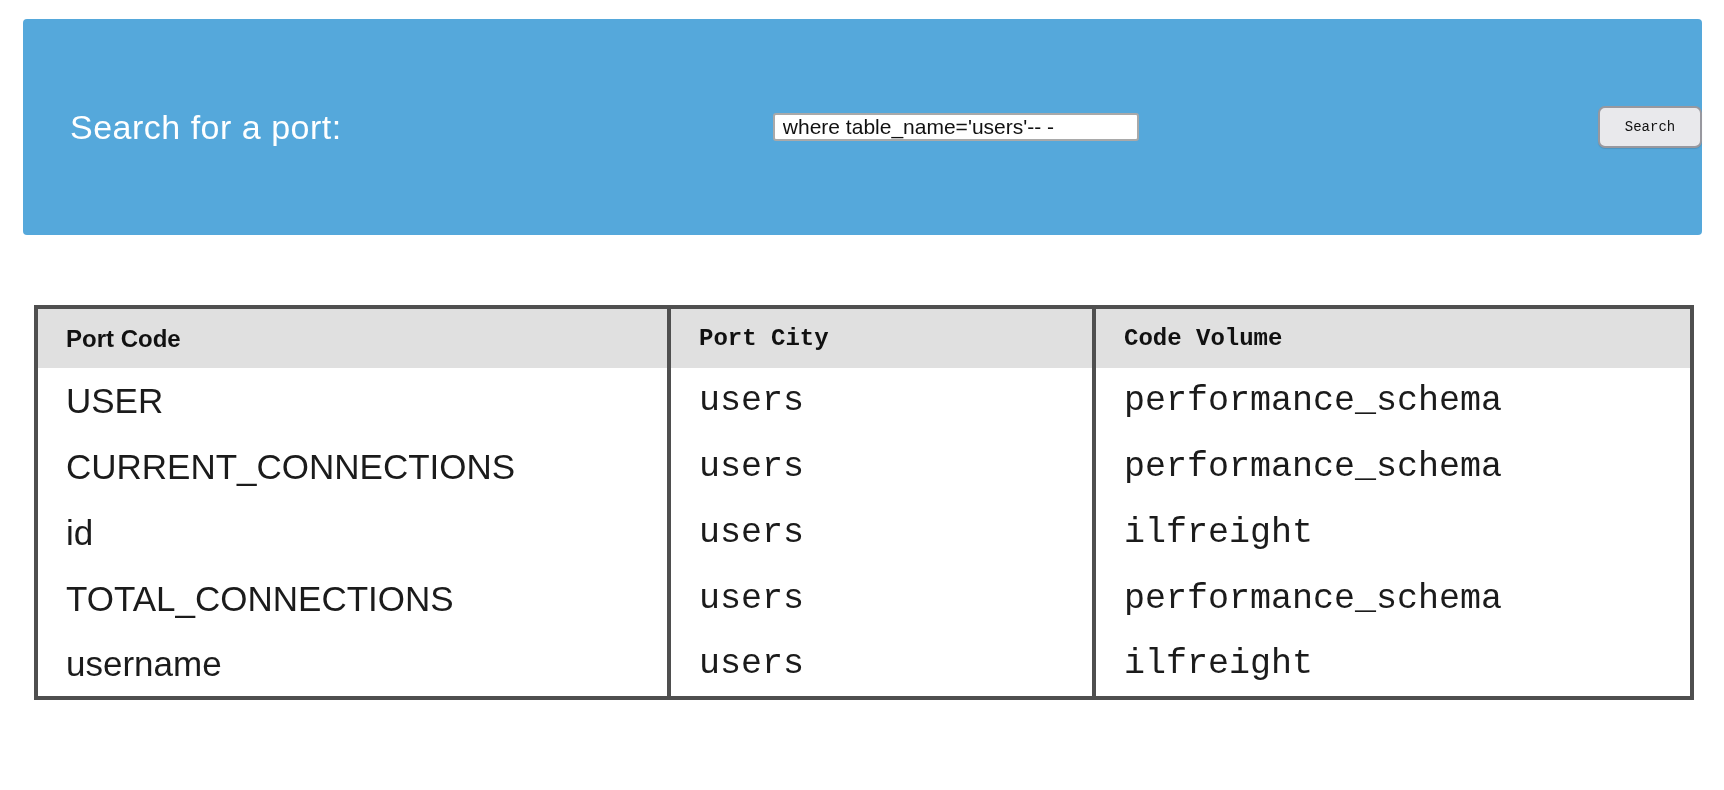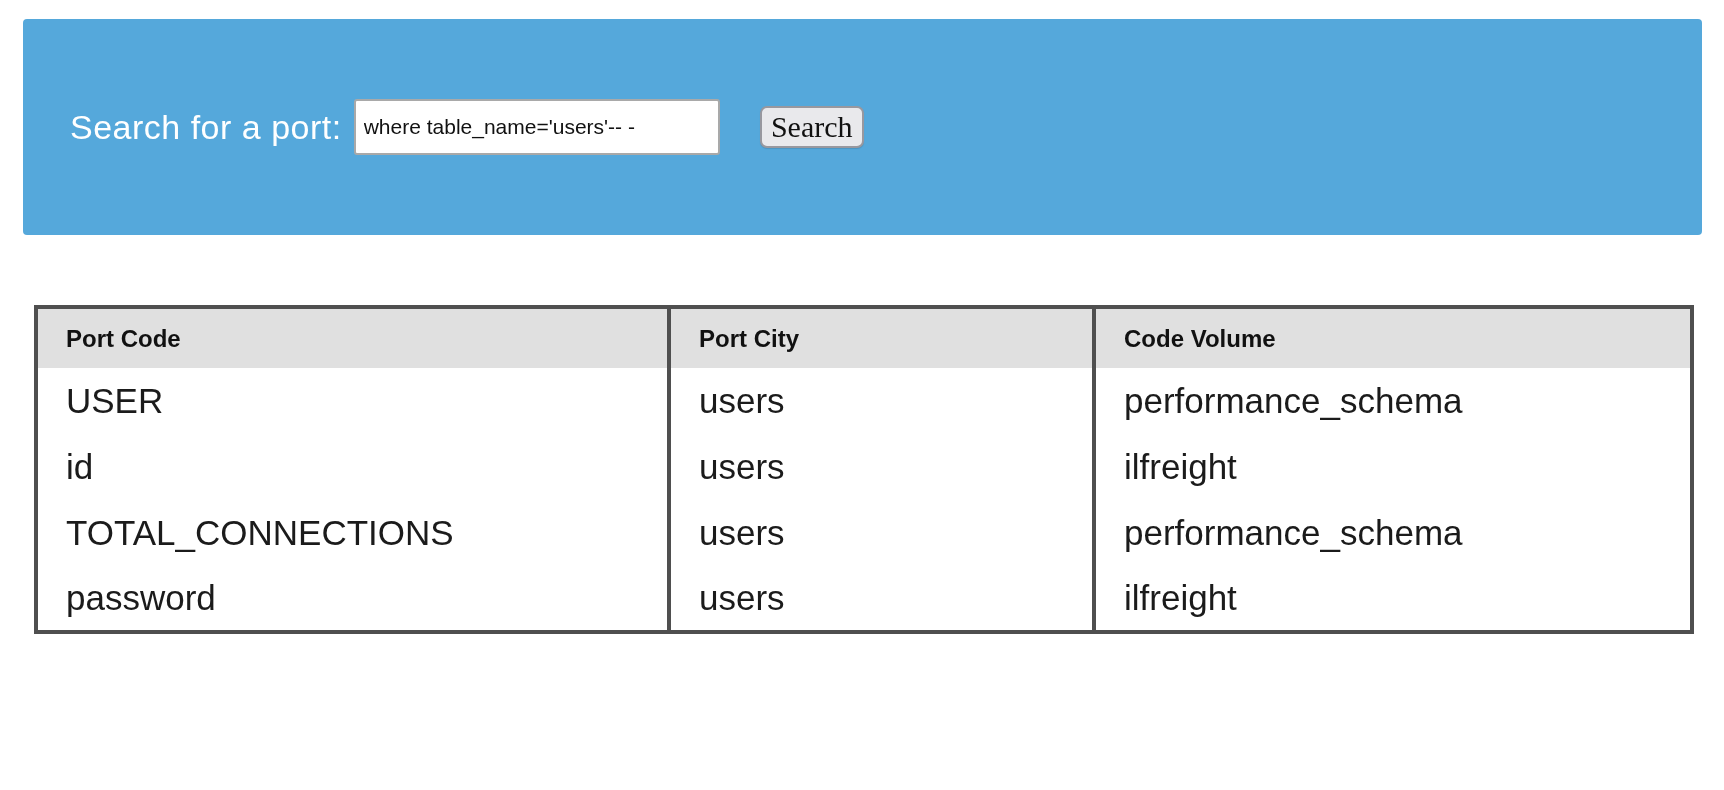--- a/index.html
+++ b/index.html
@@ -1,15 +1,15 @@
 <!DOCTYPE html>
 <html style="--accent-blue: #55a8db; --table-border: #4f4f4f; --header-bg: #e0e0e0;"><head>
 <meta charset="utf-8">
 <style>
-  * { box-sizing: border-box; }
+  * { box-sizing: border-box; justify-content: space-between; }
   html, body {
     margin: 0;
     padding: 0;
     width: 1724px;
     height: 790px;
     background: #ffffff;
     font-family: "Liberation Sans", sans-serif;
     overflow: hidden;
   }
 
@@ -27,39 +27,39 @@
     margin-left: 47px;
     font-size: 34px;
     font-weight: 300;
     letter-spacing: 0.5px;
     color: #ffffff;
     white-space: nowrap;
   }
   .search-input {
     margin-left: 12px;
     width: 366px;
-    height: 56px;
+    height: 28px;
     border: 2px solid #a9a9a9;
     border-radius: 3px;
     background: #ffffff;
     font-family: "Liberation Sans", sans-serif;
     font-size: 21px;
     color: #111111;
     padding: 0 4px 0 8px;
     outline: none;
   }
   .search-button {
     margin-left: 40px;
     width: 104px;
     height: 42px;
     background: #e9e9ec;
     border: 2px solid #98989f;
     border-radius: 7px;
-    font-family: Liberation Serif, serif;
-    font-size: 30px;
+    font-family: Liberation Mono, monospace;
+    font-size: 14px;
     color: #111111;
     box-shadow: 0 1px 1px rgba(0,0,0,0.12);
   }
 
   
   .port-table {
     margin: 70px 0 0 34px;
     width: 1656px;
     border-collapse: collapse;
     table-layout: fixed;
@@ -82,20 +82,21 @@
     vertical-align: middle;
     padding: 0 10px 0 28px;
     font-size: 35px;
     color: #1b1b1b;
     white-space: nowrap;
     overflow: hidden;
   }
   .port-table th + th,
   .port-table td + td {
     border-left: 4px solid var(--table-border, #4f4f4f);
+    font-family: Liberation Mono, monospace;
   }
   .col-code   { width: 633px; }
   .col-city   { width: 425px; }
   .col-volume { width: 598px; }
 </style>
 </head>
 <body>
 
 <div class="search-bar">
   <span class="search-label">Search for a port:</span>
@@ -116,28 +117,33 @@
       <th>Code Volume</th>
     </tr>
   </thead>
   <tbody>
     <tr>
       <td>USER</td>
       <td>users</td>
       <td>performance_schema</td>
     </tr>
     <tr>
+      <td>CURRENT_CONNECTIONS</td>
+      <td>users</td>
+      <td>performance_schema</td>
+    </tr>
+    <tr>
       <td>id</td>
       <td>users</td>
       <td>ilfreight</td>
     </tr>
     <tr>
       <td>TOTAL_CONNECTIONS</td>
       <td>users</td>
       <td>performance_schema</td>
     </tr>
     <tr>
-      <td>password</td>
+      <td>username</td>
       <td>users</td>
       <td>ilfreight</td>
     </tr>
   </tbody>
 </table>
 
 </body></html>

